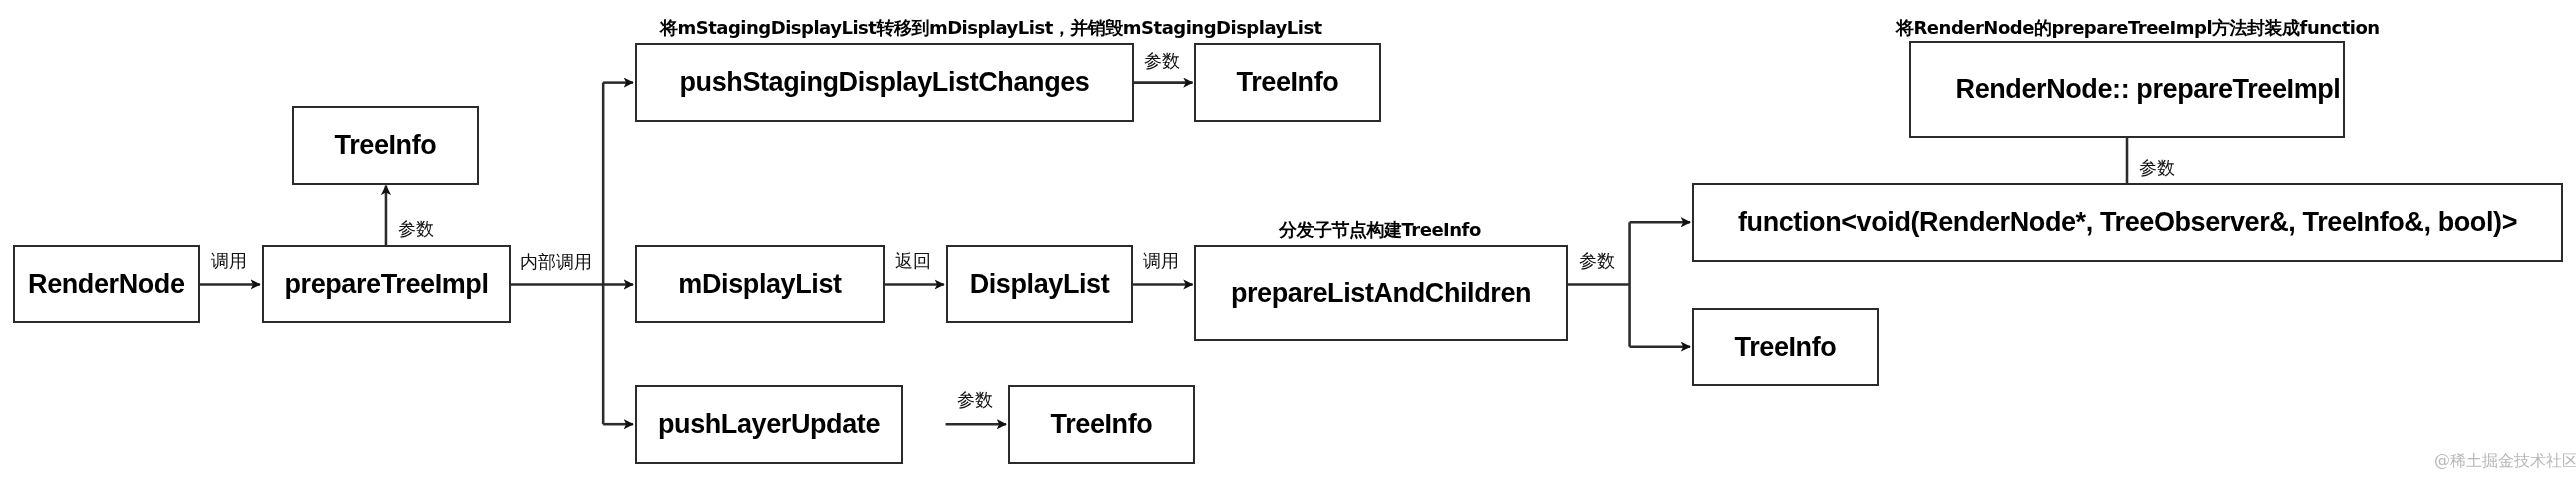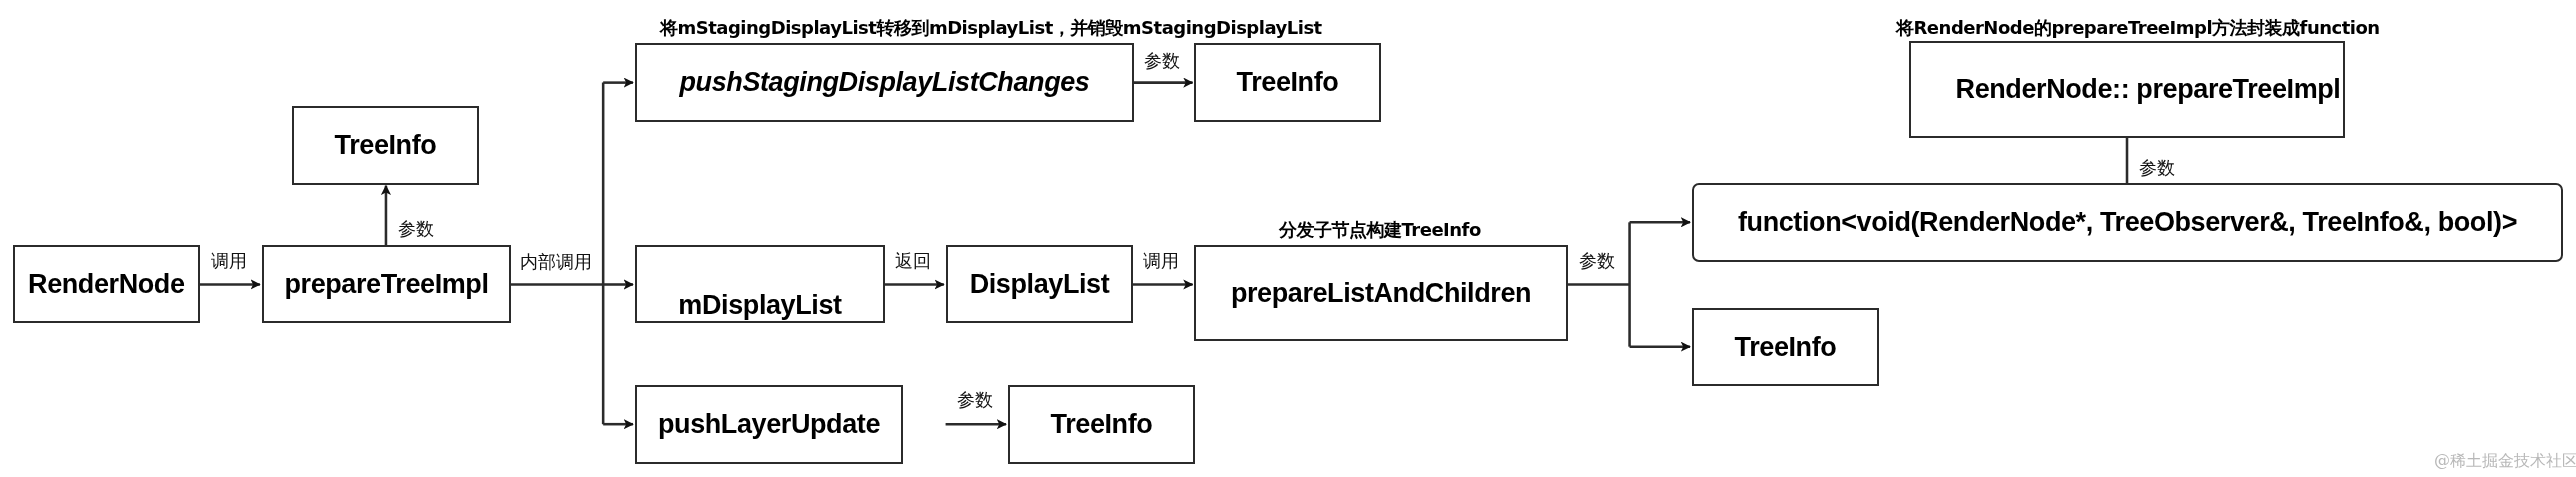--- a/index.html
+++ b/index.html
@@ -70,29 +70,29 @@
   </div>
 
   <div class="node" style="left:262px;top:245px;width:249px;height:78px;">
     <span>prepareTreeImpl</span>
   </div>
 
   <div class="node" style="left:292px;top:106px;width:187px;height:79px;">
     <span>TreeInfo</span>
   </div>
 
-  <div class="node" style="left:635px;top:43px;width:499px;height:79px;font-style:italic;">
+  <div class="node" style="left:635px;top:43px;width:499px;height:79px;">
     <span>pushStagingDisplayListChanges</span>
   </div>
 
   <div class="node" style="left:1194px;top:43px;width:187px;height:79px;">
     <span>TreeInfo</span>
   </div>
 
-  <div class="node" style="left:635px;top:245px;width:250px;height:78px;align-items:flex-end;">
+  <div class="node" style="left:635px;top:245px;width:250px;height:78px;">
     <span>mDisplayList</span>
   </div>
 
   <div class="node" style="left:946px;top:245px;width:187px;height:78px;">
     <span>DisplayList</span>
   </div>
 
   <div class="node" style="left:1194px;top:245px;width:374px;height:96px;">
     <span>prepareListAndChildren</span>
   </div>
@@ -102,21 +102,21 @@
   </div>
 
   <div class="node" style="left:1008px;top:385px;width:187px;height:79px;">
     <span>TreeInfo</span>
   </div>
 
   <div class="node" style="left:1909px;top:41px;width:436px;height:97px;padding-left:42px;">
     <span>RenderNode:: prepareTreeImpl</span>
   </div>
 
-  <div class="node" style="left:1692px;top:183px;width:871px;height:79px;border-radius:7px;">
+  <div class="node" style="left:1692px;top:183px;width:871px;height:79px;">
     <span>function&lt;void(RenderNode*, TreeObserver&amp;, TreeInfo&amp;, bool)&gt;</span>
   </div>
 
   <div class="node" style="left:1692px;top:308px;width:187px;height:78px;">
     <span>TreeInfo</span>
   </div>
 
   <div class="edge-label" style="left:211px;top:249px;">调用</div>
   <div class="edge-label" style="left:398px;top:217px;">参数</div>
   <div class="edge-label" style="left:520px;top:250px;">内部调用</div>

